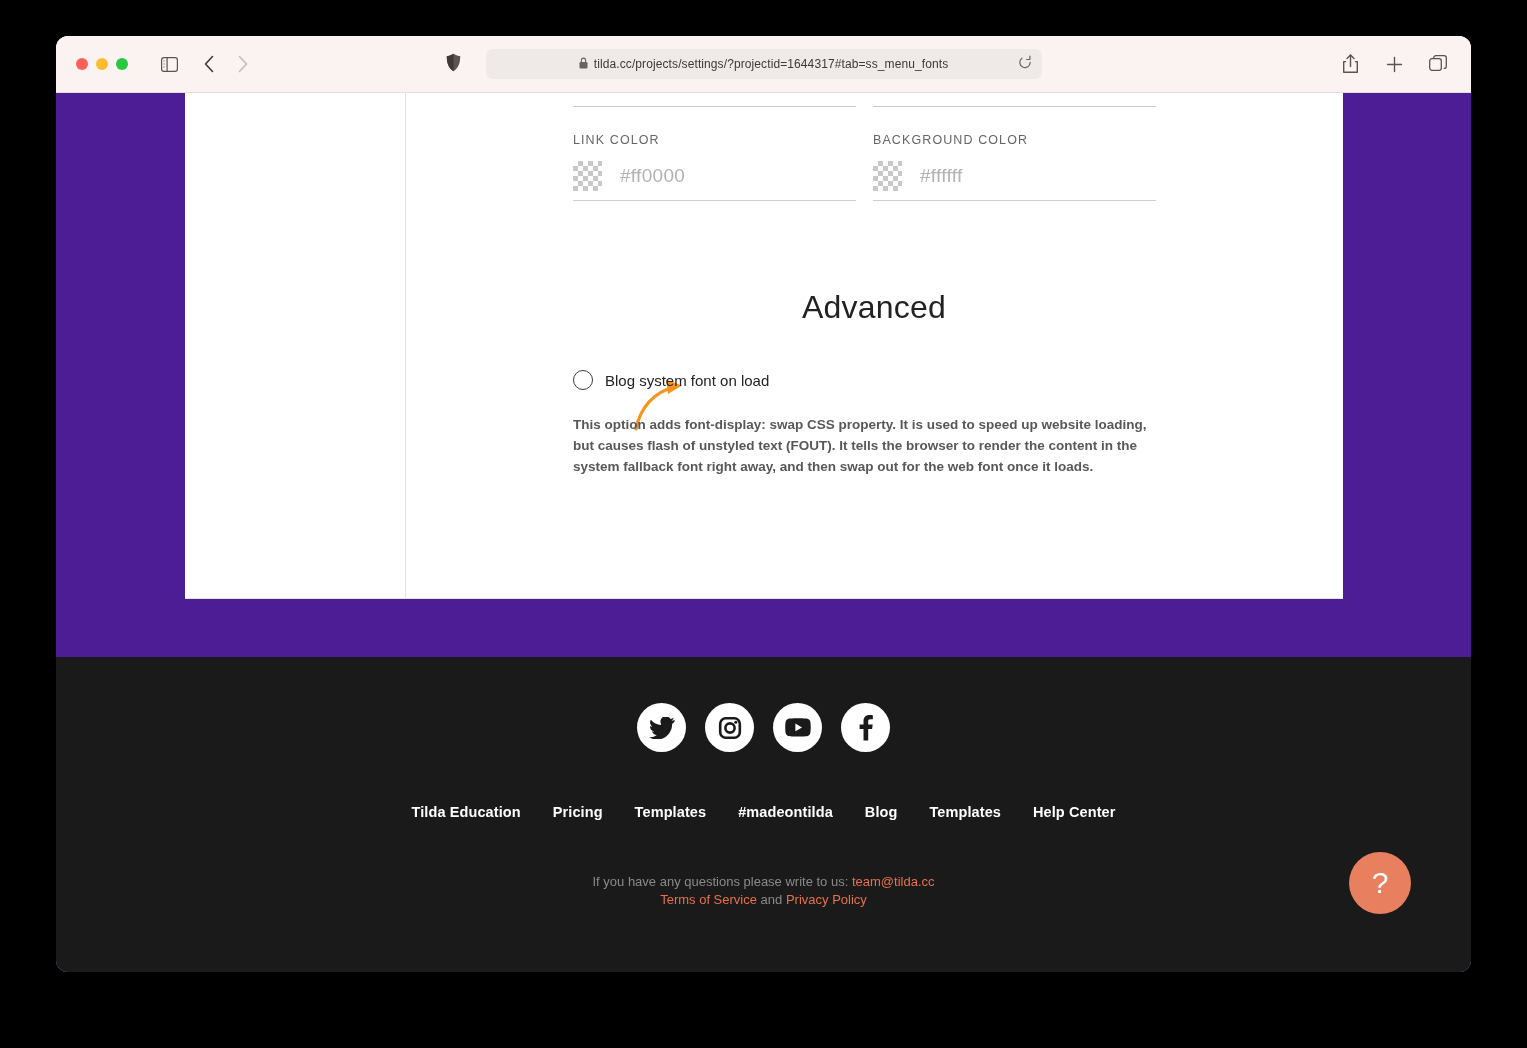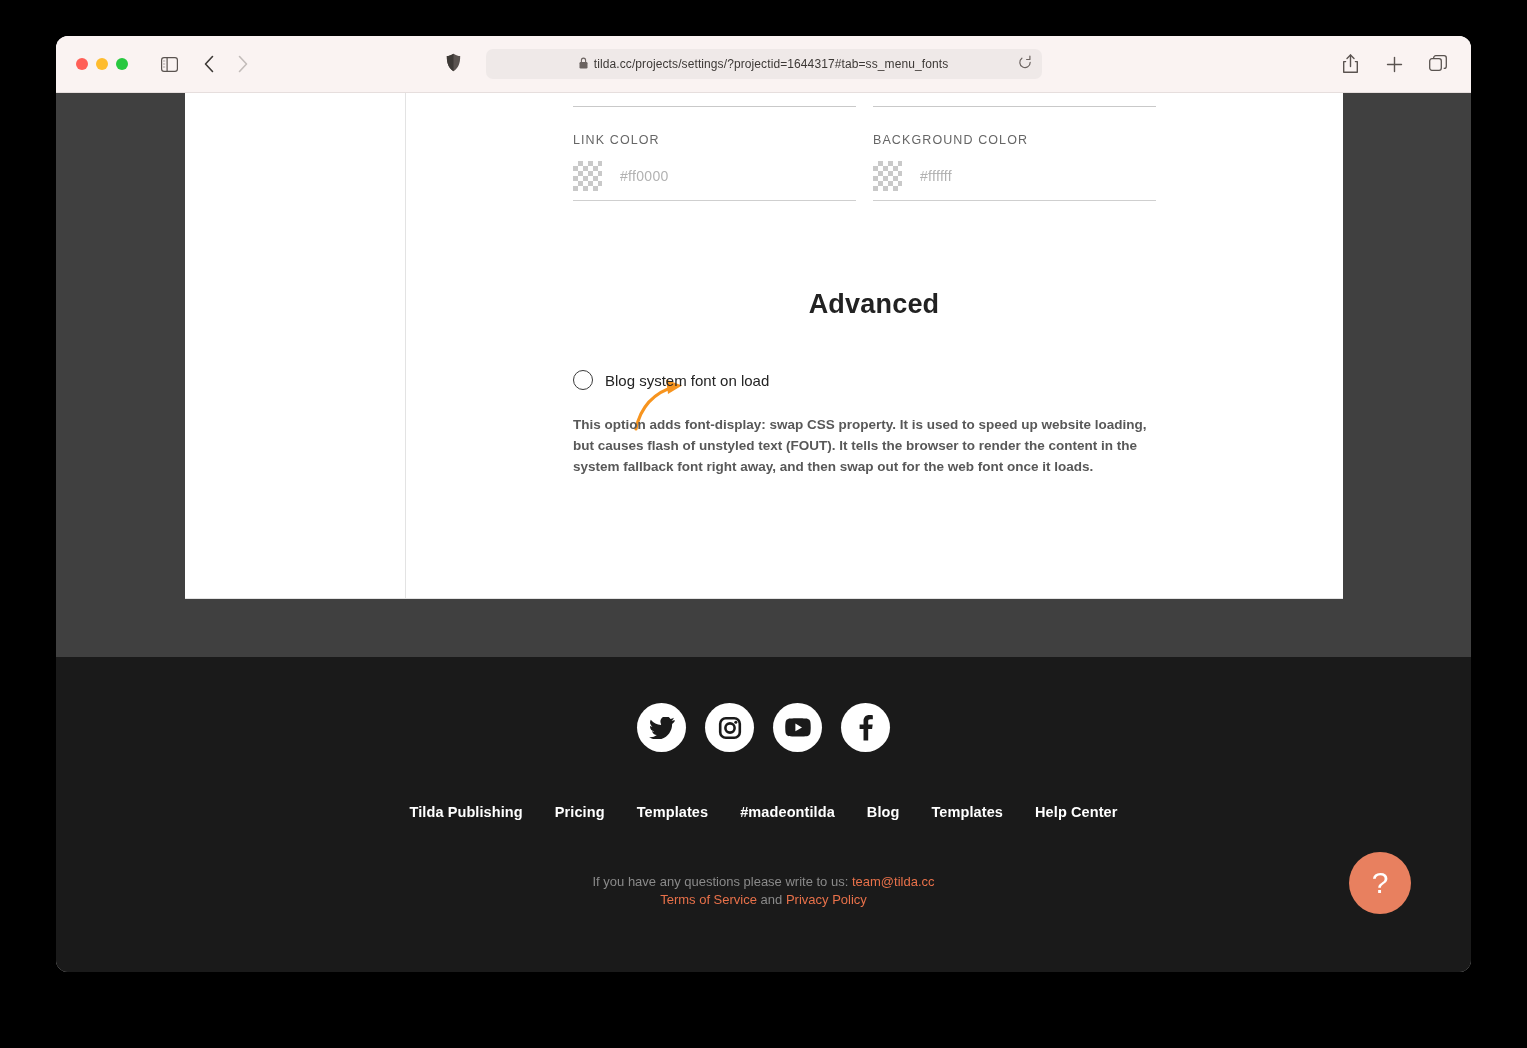--- a/index.html
+++ b/index.html
@@ -105,21 +105,21 @@
     right: 20px;
     display: flex;
     align-items: center;
     gap: 18px;
   }
 
   
   #page-viewport {
     position: relative;
     height: 880px;
-    background: #404040;
+    background: #4c1d95;
     overflow: hidden;
   }
 
   
   #content-panel {
     position: absolute;
     left: 129px;
     top: 0;
     width: 1158px;
     height: 505px;
@@ -172,35 +172,35 @@
       linear-gradient(45deg, #c9c9c9 25%, transparent 25%),
       linear-gradient(-45deg, #c9c9c9 25%, transparent 25%),
       linear-gradient(45deg, transparent 75%, #c9c9c9 75%),
       linear-gradient(-45deg, transparent 75%, #c9c9c9 75%);
     background-size: 10px 10px;
     background-position: 0 0, 0 5px, 5px -5px, -5px 0px;
     background-color: #ffffff;
   }
   .color-value {
     margin-left: 18px;
-    font-size: 14px;
+    font-size: 19px;
     color: #b2b2b2;
     font-weight: 300;
     letter-spacing: 0.3px;
   }
 
   
   #advanced-heading {
     position: absolute;
     left: 220px;
     top: 196px;
     width: 938px;
     text-align: center;
-    font-size: 27px;
-    font-weight: 700;
+    font-size: 32px;
+    font-weight: 400;
     color: #222222;
     letter-spacing: 0.2px;
   }
 
   #option-row {
     position: absolute;
     left: 388px;
     top: 277px;
     display: flex;
     align-items: center;
@@ -460,21 +460,21 @@
           </svg>
         </span>
         <span class="social-circle">
           <svg width="14" height="26" viewBox="0 0 14 26" fill="#1a1a1a">
             <path d="M9.2 25.5V13.9h3.9l.58-4.52H9.2V6.49c0-1.31.36-2.2 2.24-2.2h2.39V.24C13.41.17 11.99 0 10.34 0 6.89 0 4.53 2.1 4.53 5.97v3.41H.6v4.52h3.93V25.5z"></path>
           </svg>
         </span>
       </div>
 
       <div id="footer-nav">
-        <a class="footer-link">Tilda Publishing</a>
+        <a class="footer-link">Tilda Education</a>
         <a class="footer-link">Pricing</a>
         <a class="footer-link">Templates</a>
         <a class="footer-link">#madeontilda</a>
         <a class="footer-link">Blog</a>
         <a class="footer-link">Templates</a>
         <a class="footer-link">Help Center</a>
       </div>
 
       <div id="footer-contact">
         <div>

